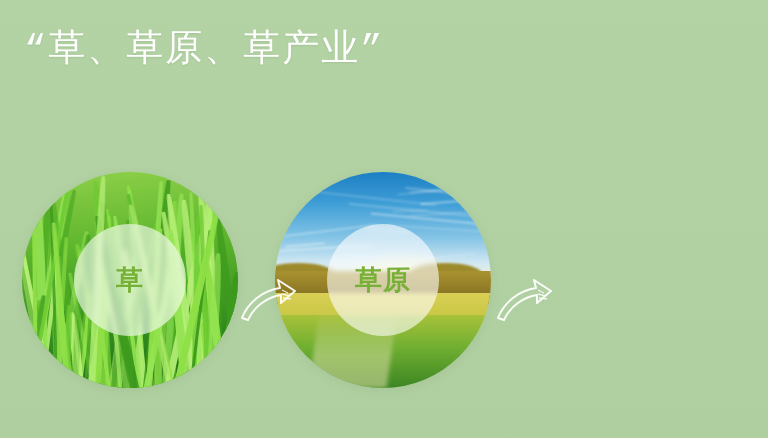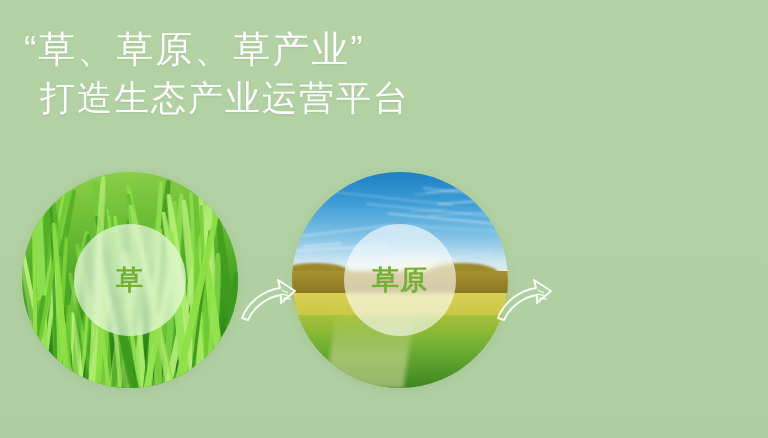--- a/index.html
+++ b/index.html
@@ -17,34 +17,34 @@
 
   
   .headline{
     position:absolute; left:24px; top:26px;
     color:#ffffff;
     font-weight:300;
     letter-spacing:2px;
     line-height:1.32;
     text-shadow:0 1px 2px rgba(90,130,75,.18);
   }
-  .headline .l1{ font-size:37px; display:block; white-space:nowrap; }
+  .headline .l1{ font-size:37px; display:block; white-space:nowrap;font-family:Liberation Mono, monospace; }
   .headline .l2{ font-size:35px; display:block; white-space:nowrap; padding-left:16px; }
 
   
   .circle{
     position:absolute;
     width:216px; height:216px;
     top:172px;
     border-radius:50%;
     overflow:hidden;
     box-shadow:0 2px 10px rgba(80,120,70,.12);
   }
   #circle-1{ left:22px; }
-  #circle-2{ left:292px; }
+  #circle-2{ left:275px; }
   #circle-3{ left:548px; }
 
   .photo{ position:absolute; inset:0; }
 
   
   .grass-base{
     position:absolute; inset:0;
     background:
       linear-gradient(175deg,#8fd14a 0%, #5db52c 35%, #2f8a1c 75%, #20661a 100%);
   }
@@ -169,21 +169,20 @@
   #arrow-1{ left:238px; }
   #arrow-2{ left:494px; }
 </style>
 </head>
 <body>
 
 <div class="stage">
 
   <div class="headline">
     <span class="l1">“草、草原、草产业”</span>
-    <span class="l2">打造生态产业运营平台</span>
   </div>
 
   <div class="circle" id="circle-1">
     <div class="photo">
       <div class="grass-base"></div>
       <div id="grass-blades">
           <div class="blade" style="left: 93.7595%; height: 38.0038%; width: 4.73542px; background: rgb(110, 203, 50); opacity: 0.85; transform: rotate(0.9deg);"></div>
           <div class="blade" style="left: 76.2135%; height: 61.0519%; width: 7.53045px; background: rgb(149, 229, 85); opacity: 0.83; transform: rotate(3.5deg);"></div>
           <div class="blade" style="left: 23.1685%; height: 95.173%; width: 5.24539px; background: rgb(61, 154, 29); opacity: 0.83; transform: rotate(-11.6deg);"></div>
           <div class="blade" style="left: 46.6611%; height: 85.8737%; width: 8.53441px; background: rgb(61, 154, 29); opacity: 0.52; transform: rotate(0.3deg);"></div>

